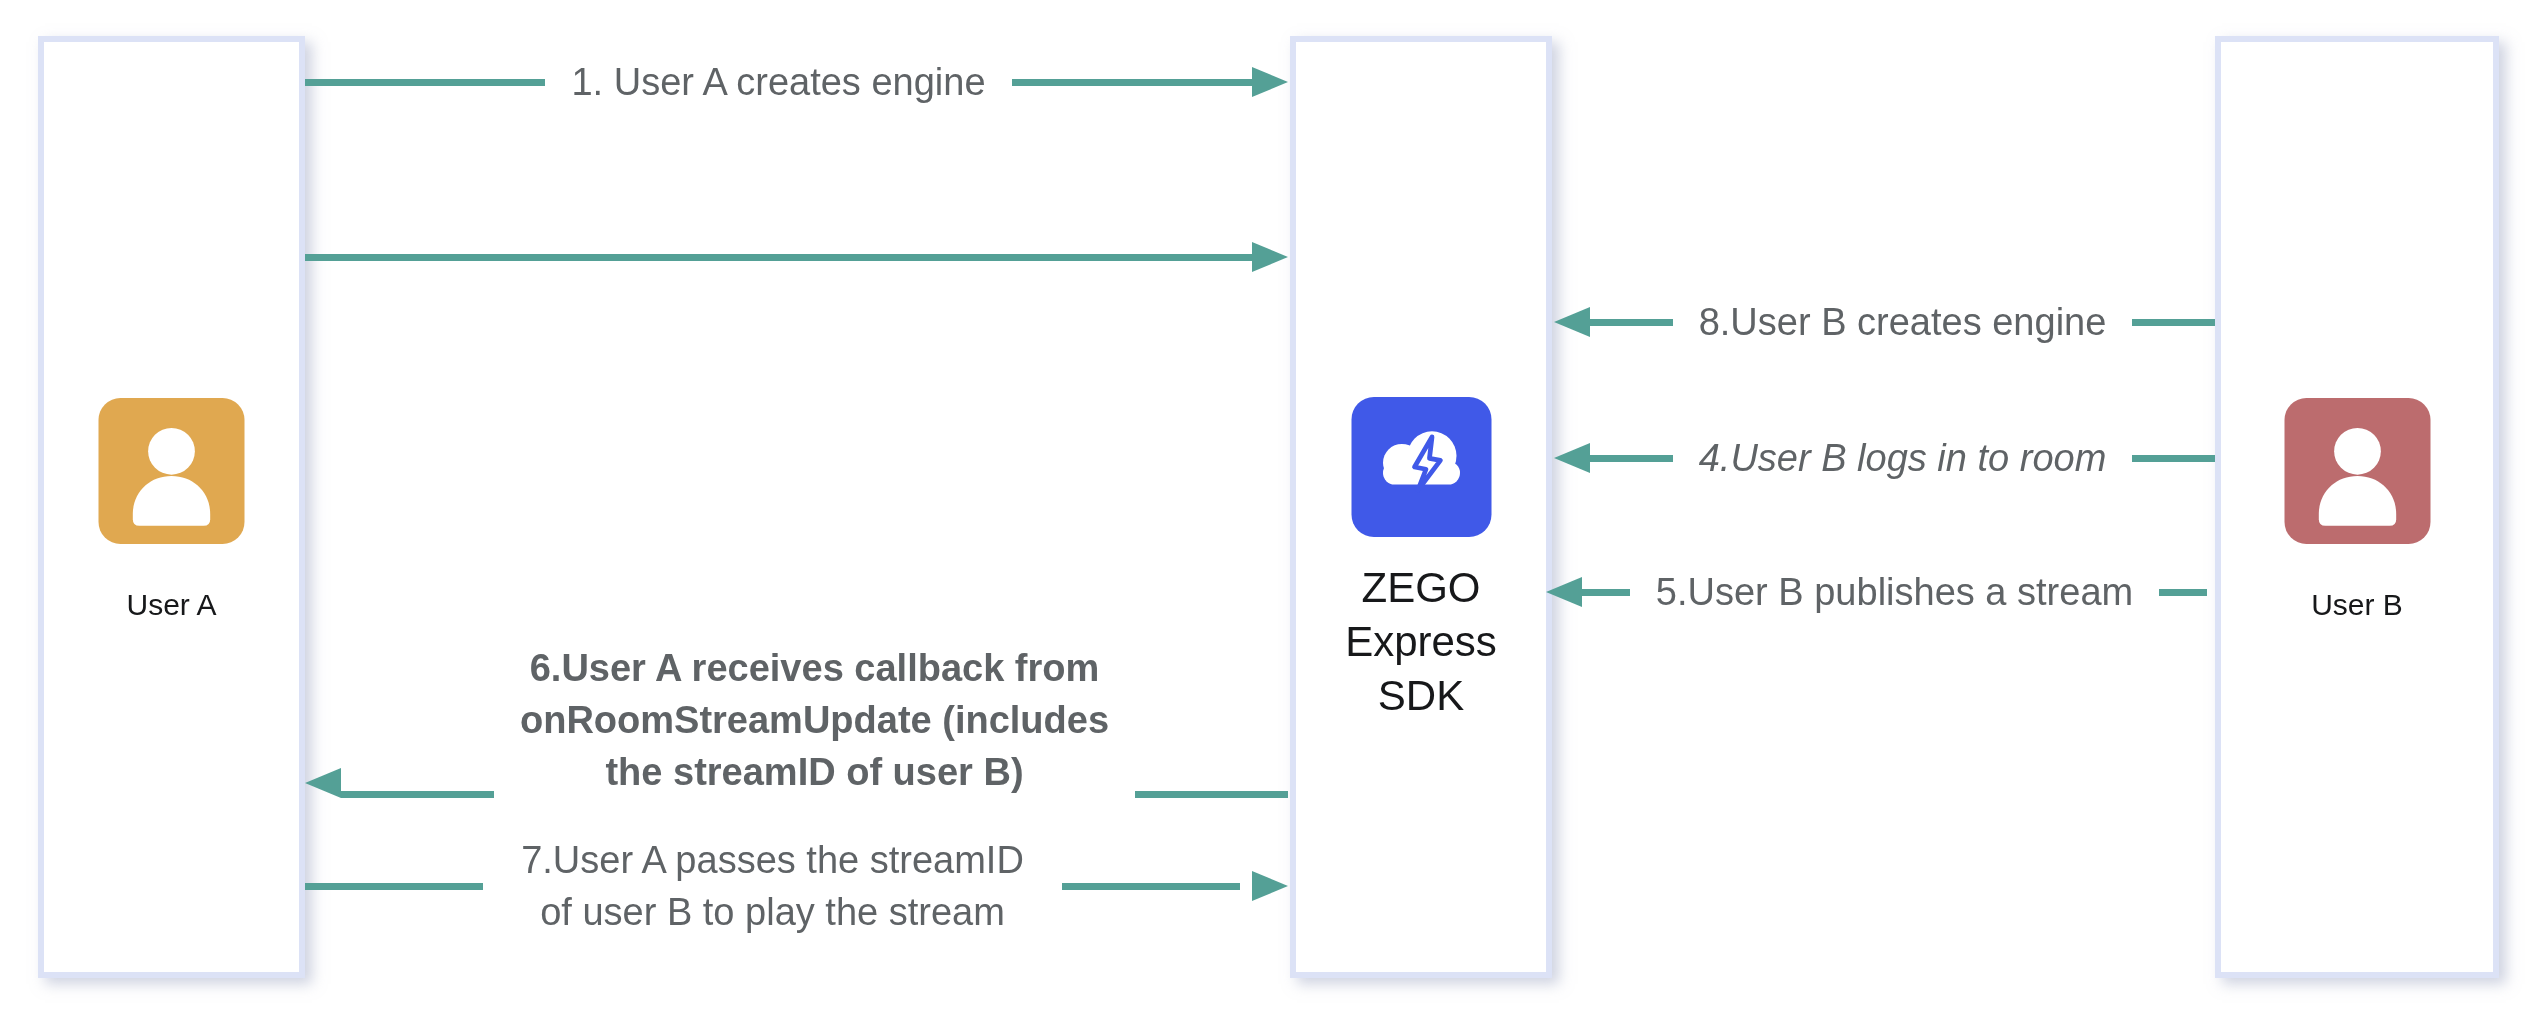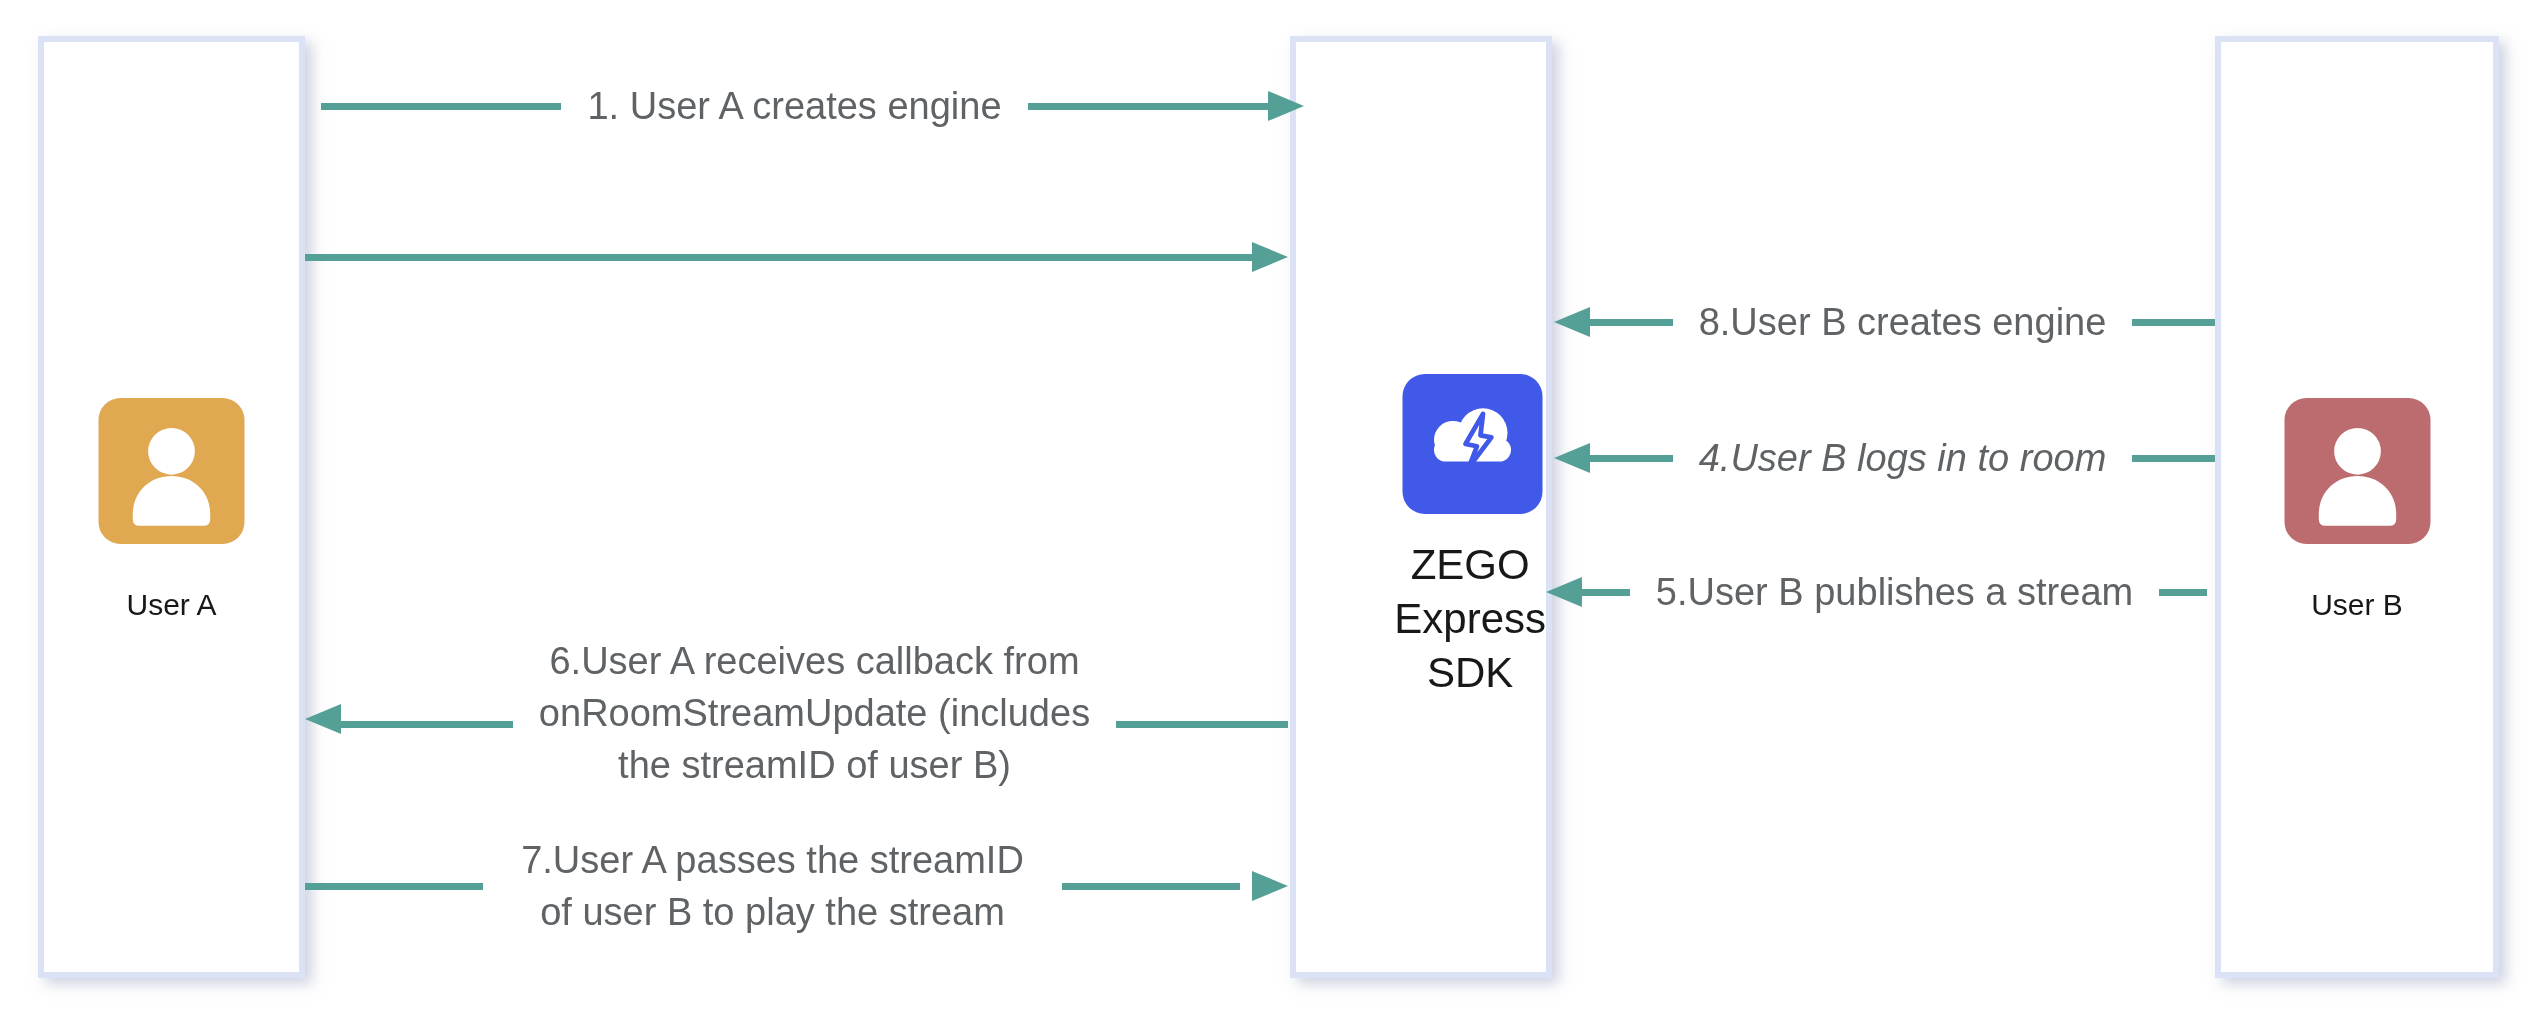--- a/index.html
+++ b/index.html
@@ -21,21 +21,21 @@
   }
   .lane-a{left:38px;width:267px;}
   .lane-sdk{left:1290px;width:262px;}
   .lane-b{left:2215px;width:284px;}
 
   
   .actor{
     position:absolute;left:0;right:0;top:356px;
     display:flex;flex-direction:column;align-items:center;
   }
-  .lane-sdk .actor{top:332px;align-items:flex-end;}
+  .lane-sdk .actor{top:355px;}
   .avatar{width:147px;height:146px;display:block;}
   .lane-sdk .avatar{height:140px;}
   .actor-label{
     margin-top:36px;
     font-size:30px;line-height:50px;
     color:var(--actor-text,#17181a);
     text-align:center;white-space:pre-line;
   }
   .lane-sdk .actor-label{margin-top:24px;font-size:42px;line-height:54px;}
 
@@ -55,26 +55,26 @@
   .head-right{
     flex:0 0 auto;width:0;height:0;
     border-top:15px solid transparent;border-bottom:15px solid transparent;
     border-left:36px solid var(--arrow,#54a096);
   }
   .head-left{
     flex:0 0 auto;width:0;height:0;
     border-top:15px solid transparent;border-bottom:15px solid transparent;
     border-right:36px solid var(--arrow,#54a096);
   }
-  .row-1{left:305px;width:983px;top:76px;height:60px;padding-left:16px;}
+  .row-1{left:305px;width:983px;top:52px;height:60px;}
   .row-2{left:305px;width:983px;top:227px;height:60px;}
   .row-3{left:1554px;width:661px;top:292px;height:60px;}
   .row-4{left:1554px;width:661px;top:428px;height:60px;font-style:italic;}
   .row-5{left:1546px;width:661px;top:562px;height:60px;}
-  .row-6{left:305px;width:983px;top:628px;height:170px;align-items:center;}
+  .row-6{left:305px;width:983px;top:628px;height:170px;align-items:flex-end;font-weight:bold;}
   .row-6 .seg{margin-top:23px;}
   .row-6 .head-left{margin-top:11px;}
   .row-7{left:305px;width:983px;top:801px;height:170px;gap:12px;}
 </style>
 </head>
 <body>
 
 <div class="canvas">
 
   <div class="lane lane-a">

